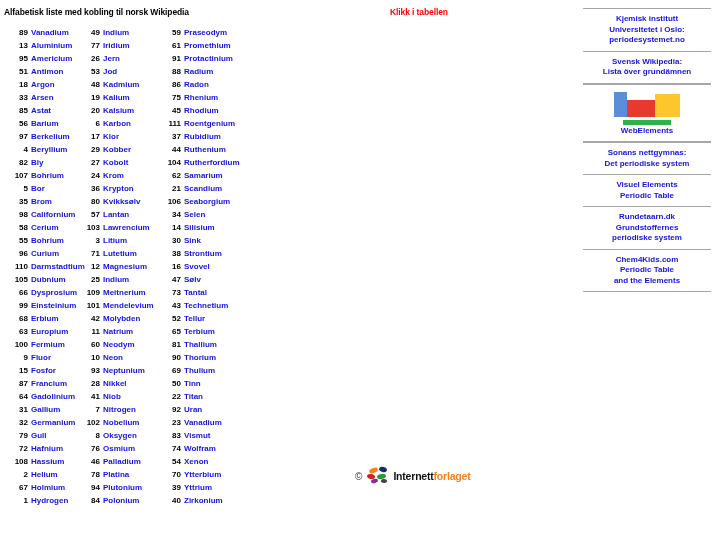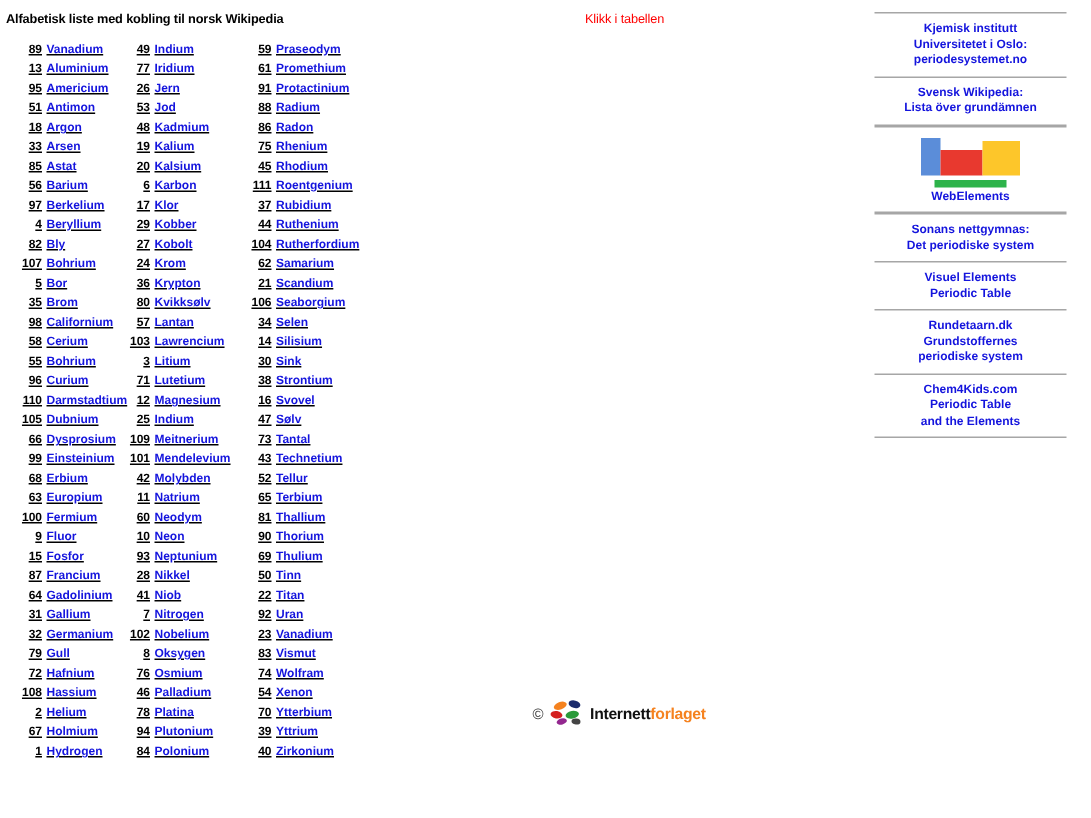--- a/index.html
+++ b/index.html
@@ -6,27 +6,27 @@
   body {
     width:727px; height:545px; background:#ffffff; position:relative;
     overflow:hidden; font-family:"Liberation Sans", sans-serif;
     -webkit-font-smoothing:antialiased;
   }
   .title {
     position:absolute; left:4px; top:7px; font-size:8.5px; font-weight:bold;
     color:#000; letter-spacing:-0.1px; white-space:nowrap;
   }
   .subtitle {
-    position:absolute; left:390px; top:7px; font-size:8.5px; font-weight:normal;
+    position:absolute; left:390px; top:7px; font-size:8.5px; font-weight:bold;
     letter-spacing:-0.1px; white-space:nowrap;
   }
   .etable {
     position:absolute; left:6px; top:26px;
     display:grid; grid-template-columns:22px 44px 22px 53px 22px 64px;
-    column-gap:3px; font-size:8px; font-weight:bold; line-height:13px;text-decoration:underline;
+    column-gap:3px; font-size:8px; font-weight:bold; line-height:13px;
   }
   .enum  { text-align:right; color:#000; white-space:nowrap; }
   .ename { color:var(--link,#1414dd); white-space:nowrap; cursor:pointer; }
   .sidebar { position:absolute; left:583px; top:8px; width:128px; }
   .sep { height:0; border-top:1px solid #a6a6a6; }
   .sblock {
     padding:5px 0; text-align:center; font-size:8px; font-weight:bold;
     line-height:10.5px; color:var(--link,#1414dd); cursor:pointer;
   }
   .we-logo { width:66px; height:33px; margin:2px auto 1px; position:relative; }

